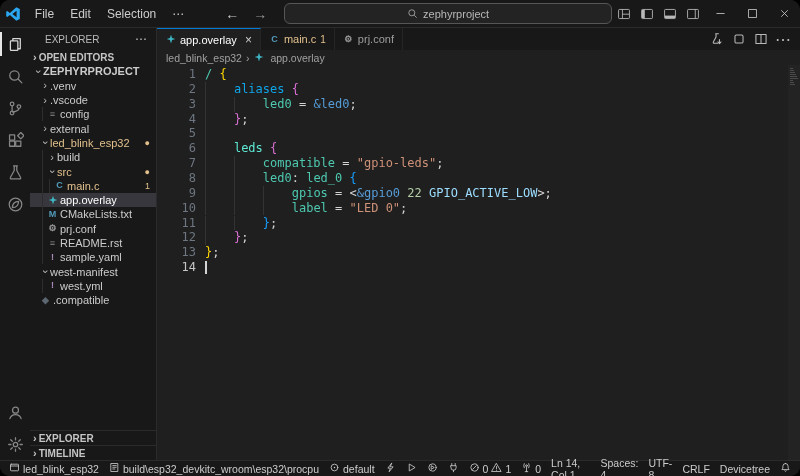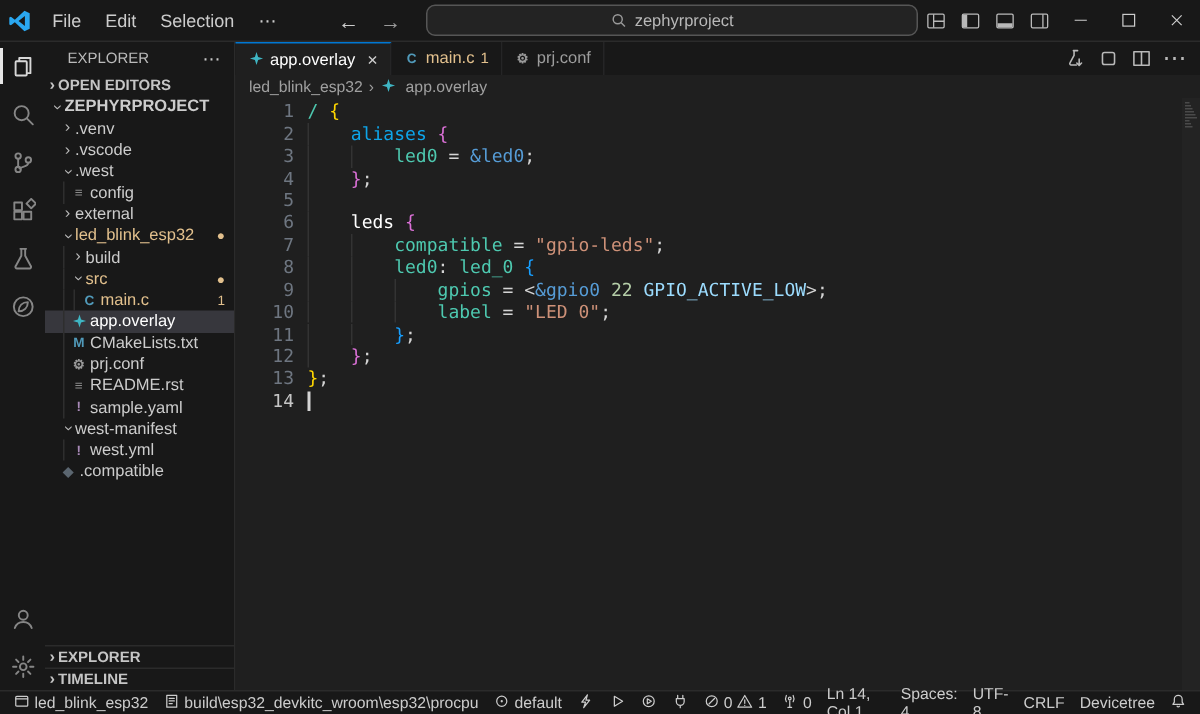--- a/index.html
+++ b/index.html
@@ -1,17 +1,17 @@
 <!DOCTYPE html>
 <html><head>
 <meta charset="utf-8">
 <style>
   html,body{margin:0;padding:0;background:#000;}
   .window{position:relative;width:800px;height:476px;background:#1f1f1f;overflow:hidden;
-          font-family:"Liberation Sans",sans-serif;color:#cccccc;-webkit-font-smoothing:antialiased;}
+          font-family:"Liberation Sans",sans-serif;color:#cccccc;border-radius:10px;-webkit-font-smoothing:antialiased;}
   
   .titlebar{position:absolute;top:0;left:0;right:0;height:28px;background:#181818;
             border-bottom:1px solid #2b2b2b;display:flex;align-items:center;box-sizing:border-box;}
   .tb-logo{width:30px;display:flex;justify-content:center;align-items:center;}
   .tb-logo svg{width:16px;height:16px;}
   .menu-bar{display:flex;align-items:center;font-size:12px;color:#cccccc;}
   .menu-item{padding:3px 8px;border-radius:4px;cursor:default;}
   .nav-arrows{display:flex;align-items:center;margin-left:26px;font-size:14px;}
   .nav-arrows span{padding:0 7px;}
   .nav-fwd{color:#9a9a9a;}
@@ -227,24 +227,20 @@
             <span class="label" style="font-weight: bold;">ZEPHYRPROJECT</span>
           </div>
           <div class="tree-row" style="padding-left: 10px;">
             <span class="chev">›</span>
             <span class="label">.venv</span>
           </div>
           <div class="tree-row" style="padding-left: 10px;">
             <span class="chev">›</span>
             <span class="label">.vscode</span>
           </div>
-          <div class="tree-row" style="padding-left: 10px;">
-            <span class="chev open">›</span>
-            <span class="label">.west</span>
-          </div>
           <div class="tree-row" style="padding-left: 17px;">
             <span class="tree-guide" style="left: 12px;"></span>
             <span class="ficon" style="color: rgb(138, 138, 138);">≡</span>
             <span class="label">config</span>
           </div>
           <div class="tree-row" style="padding-left: 10px;">
             <span class="chev">›</span>
             <span class="label">external</span>
           </div>
           <div class="tree-row modified" style="padding-left: 10px;">
@@ -393,21 +389,21 @@
           <div class="guide" style="top: 31.7px; left: 76.88px;"></div>
           <div class="code-line" style="top: 31.7px;"><span style="color: rgb(212, 212, 212);">        </span><span style="color: rgb(78, 201, 176);">led0</span><span style="color: rgb(212, 212, 212);"> = </span><span style="color: rgb(86, 156, 214);">&amp;led0</span><span style="color: rgb(212, 212, 212);">;</span></div>
           <div class="gutter-num" style="top: 46.55px;">4</div>
           <div class="guide" style="top: 46.55px; left: 48px;"></div>
           <div class="code-line" style="top: 46.55px;"><span style="color: rgb(212, 212, 212);">    </span><span style="color: rgb(218, 112, 214);">}</span><span style="color: rgb(212, 212, 212);">;</span></div>
           <div class="gutter-num" style="top: 61.4px;">5</div>
           <div class="guide" style="top: 61.4px; left: 48px;"></div>
           <div class="code-line" style="top: 61.4px;"></div>
           <div class="gutter-num" style="top: 76.25px;">6</div>
           <div class="guide" style="top: 76.25px; left: 48px;"></div>
-          <div class="code-line" style="top: 76.25px;"><span style="color: rgb(212, 212, 212);">    </span><span style="color: #ffffff;">leds</span><span style="color: rgb(212, 212, 212);"> </span><span style="color: rgb(218, 112, 214);">{</span></div>
+          <div class="code-line" style="top: 76.25px;"><span style="color: rgb(212, 212, 212);">    </span><span style="color: #5eead4;">leds</span><span style="color: rgb(212, 212, 212);"> </span><span style="color: rgb(218, 112, 214);">{</span></div>
           <div class="gutter-num" style="top: 91.1px;">7</div>
           <div class="guide" style="top: 91.1px; left: 48px;"></div>
           <div class="guide" style="top: 91.1px; left: 76.88px;"></div>
           <div class="code-line" style="top: 91.1px;"><span style="color: rgb(212, 212, 212);">        </span><span style="color: rgb(78, 201, 176);">compatible</span><span style="color: rgb(212, 212, 212);"> = </span><span style="color: rgb(206, 145, 120);">"gpio-leds"</span><span style="color: rgb(212, 212, 212);">;</span></div>
           <div class="gutter-num" style="top: 105.95px;">8</div>
           <div class="guide" style="top: 105.95px; left: 48px;"></div>
           <div class="guide" style="top: 105.95px; left: 76.88px;"></div>
           <div class="code-line" style="top: 105.95px;"><span style="color: rgb(212, 212, 212);">        </span><span style="color: rgb(78, 201, 176);">led0</span><span style="color: rgb(212, 212, 212);">: </span><span style="color: rgb(78, 201, 176);">led_0</span><span style="color: rgb(212, 212, 212);"> </span><span style="color: rgb(23, 159, 255);">{</span></div>
           <div class="gutter-num" style="top: 120.8px;">9</div>
           <div class="guide" style="top: 120.8px; left: 48px;"></div>

